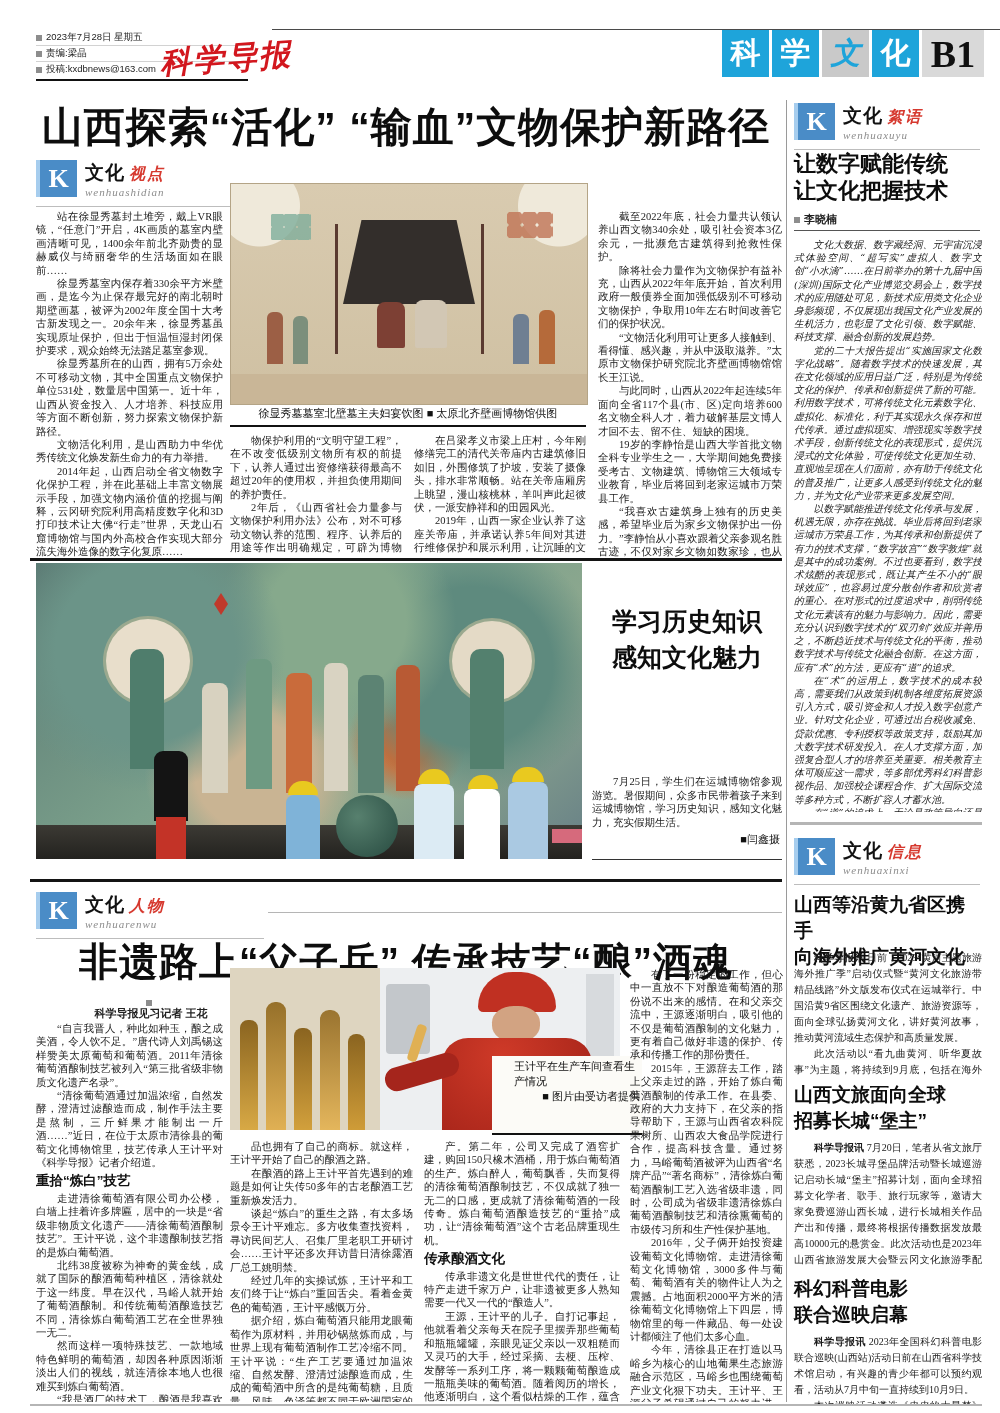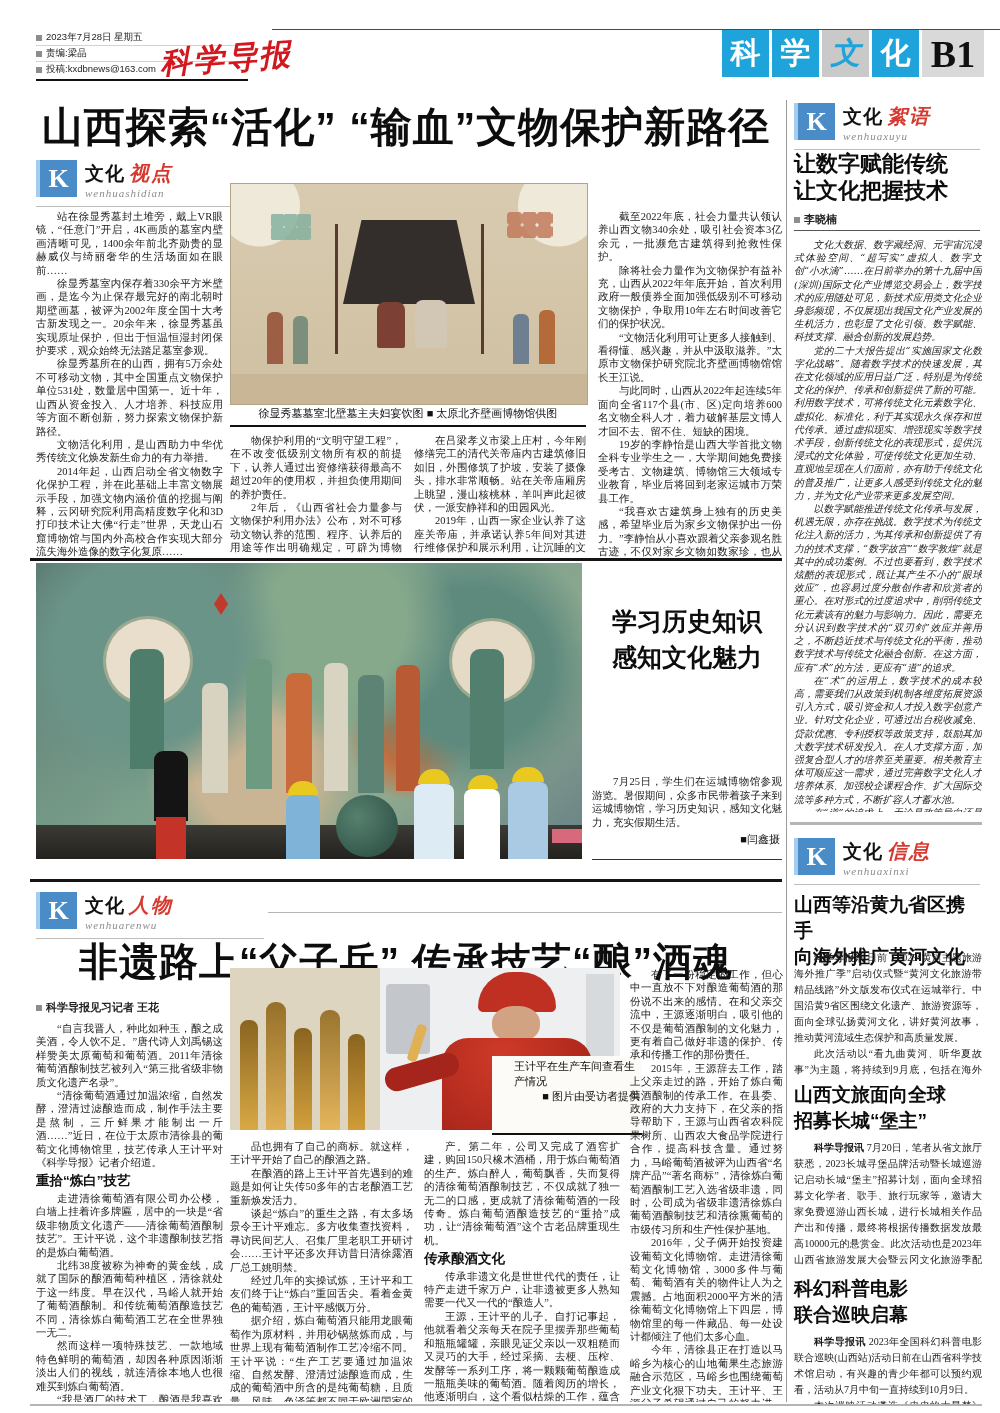--- a/index.html
+++ b/index.html
@@ -23,21 +23,21 @@
   .secsq.alt{background:#c9c9c9;color:#1ea4da;font-style:italic;}
   .pageno{width:62px;height:47px;background:#d9d9d9;color:#101010;font-size:38px;font-weight:bold;
           display:flex;align-items:center;justify-content:center;font-family:"Liberation Serif",serif;}
 
   
   .kicker{border-bottom:1px solid #bdbdbd;padding-bottom:2px;}
   .kbox{float:left;width:37px;height:37px;background:#4a8cc7;border-left:4px solid #a6cdee;
         color:#fff;font-size:26px;font-weight:bold;font-family:"Liberation Serif",serif;
         display:flex;align-items:center;justify-content:center;margin-right:8px;}
   .klabel{font-size:19px;font-weight:bold;color:#111;font-family:"Liberation Sans",sans-serif;letter-spacing:1px;}
-  .kscript{font-size:20px;font-weight:bold;font-style:italic;color:#d6392f;
+  .kscript{font-size:16px;font-weight:bold;font-style:italic;color:#d6392f;
            font-family:"DejaVu Serif",serif;letter-spacing:2px;}
   .kpinyin{font-size:11px;font-style:italic;color:#8c8c8c;letter-spacing:1px;}
 
   
   .headline{font-family:"Liberation Sans",sans-serif;font-weight:900;color:#0d0d0d;
             text-align:center;letter-spacing:1px;}
   .subhead{font-family:"Liberation Sans",sans-serif;font-weight:bold;font-size:13.5px;
            margin:5px 0 4px 0;text-indent:0;color:#111;}
 
   
@@ -214,21 +214,21 @@
     <div>
       <span class="klabel">文化</span>
       <span class="kscript">人物</span>
     </div>
     <div class="kpinyin">wenhuarenwu</div>
   </div>
   <div class="abs" style="left:268px;top:912px;width:514px;border-top:1px solid #b5b5b5;"></div>
 
   <div class="abs headline" style="left:30px;top:938px;width:752px;font-size:39px;line-height:48px;">非遗路上“父子兵” 传承技艺“酿”酒魂</div>
 
-  <div class="abs byline" style="left:36px;top:1000px;width:230px;">
+  <div class="abs byline" style="left:36px;top:1000px;width:230px;flex-direction:column;">
     <span class="sq"></span>
     <span>科学导报见习记者 王花</span>
   </div>
 
   <div class="abs bodycol" style="left:36px;top:1022px;width:187px;height:380px;">
     <div>
         <p class="para">“自言我晋人，种此如种玉，酿之成美酒，令人饮不足。”唐代诗人刘禹锡这样赞美太原葡萄和葡萄酒。2011年清徐葡萄酒酿制技艺被列入“第三批省级非物质文化遗产名录”。</p>
         <p class="para">“清徐葡萄酒通过加温浓缩，自然发酵，澄清过滤酿造而成，制作手法主要是熬制，三斤鲜果才能制出一斤酒……”近日，在位于太原市清徐县的葡萄文化博物馆里，技艺传承人王计平对《科学导报》记者介绍道。</p>
       </div>
     <div class="subhead">重拾“炼白”技艺</div>
@@ -303,22 +303,22 @@
 
   <div class="abs byline" style="left:794px;top:212px;width:186px;">
     <span class="sq"></span>
     <span>李晓楠</span>
   </div>
   <div class="abs" style="left:794px;top:230px;width:186px;border-top:1px solid #555;"></div>
 
   <div class="abs essay" style="left:794px;top:238px;width:188px;height:574px;">
       <p class="para">文化大数据、数字藏经洞、元宇宙沉浸式体验空间、“超写实”虚拟人、数字文创“小水滴”……在日前举办的第十九届中国(深圳)国际文化产业博览交易会上，数字技术的应用随处可见，新技术应用类文化企业身影频现，不仅展现出我国文化产业发展的生机活力，也彰显了文化引领、数字赋能、科技支撑、融合创新的发展趋势。</p>
       <p class="para">党的二十大报告提出“实施国家文化数字化战略”。随着数字技术的快速发展，其在文化领域的应用日益广泛，特别是为传统文化的保护、传承和创新提供了新的可能。利用数字技术，可将传统文化元素数字化、虚拟化、标准化，利于其实现永久保存和世代传承。通过虚拟现实、增强现实等数字技术手段，创新传统文化的表现形式，提供沉浸式的文化体验，可使传统文化更加生动、直观地呈现在人们面前，亦有助于传统文化的普及推广，让更多人感受到传统文化的魅力，并为文化产业带来更多发展空间。</p>
-      <p class="para">以数字赋能推进传统文化传承与发展，机遇无限，亦存在挑战。数字技术为传统文化注入新的活力，为其传承和创新提供了有力的技术支撑，“数字故宫”“数字敦煌”就是其中的成功案例。不过也要看到，数字技术炫酷的表现形式，既让其产生不小的“眼球效应”，也容易过度分散创作者和欣赏者的重心。在对形式的过度追求中，削弱传统文化元素该有的魅力与影响力。因此，需要充分认识到数字技术的“双刃剑”效应并善用之，不断趋近技术与传统文化的平衡，推动数字技术与传统文化融合创新。在这方面，应有“术”的方法，更应有“道”的追求。</p>
-      <p class="para">在“术”的运用上，数字技术的成本较高，需要我们从政策到机制各维度拓展资源引入方式，吸引资金和人才投入数字创意产业。针对文化企业，可通过出台税收减免、贷款优惠、专利授权等政策支持，鼓励其加大数字技术研发投入。在人才支撑方面，加强复合型人才的培养至关重要。相关教育主体可顺应这一需求，通过完善数字文化人才培养体系、加强校企课程合作、扩大国际交流等多种方式，不断扩容人才蓄水池。</p>
+      <p class="para">以数字赋能推进传统文化传承与发展，机遇无限，亦存在挑战。毕业后将回到老家运城市万荣县工作，为其传承和创新提供了有力的技术支撑，“数字故宫”“数字敦煌”就是其中的成功案例。不过也要看到，数字技术炫酷的表现形式，既让其产生不小的“眼球效应”，也容易过度分散创作者和欣赏者的重心。在对形式的过度追求中，削弱传统文化元素该有的魅力与影响力。因此，需要充分认识到数字技术的“双刃剑”效应并善用之，不断趋近技术与传统文化的平衡，推动数字技术与传统文化融合创新。在这方面，应有“术”的方法，更应有“道”的追求。</p>
+      <p class="para">在“术”的运用上，数字技术的成本较高，需要我们从政策到机制各维度拓展资源引入方式，吸引资金和人才投入数字创意产业。针对文化企业，可通过出台税收减免、贷款优惠、专利授权等政策支持，鼓励其加大数字技术研发投入。在人才支撑方面，加强复合型人才的培养至关重要。相关教育主体可顺应这一需求，等多部优秀科幻科普影视作品、加强校企课程合作、扩大国际交流等多种方式，不断扩容人才蓄水池。</p>
       <p class="para">在“道”的追求上，无论是政策导向还是项目遴选，都应围绕这个理念：数字技术是为文化服务的，必须秉持“文化铸魂、技术赋能”的理念，深刻理解并不断丰富文化内涵，深入挖掘中华优秀传统文化价值及元素，坚持文化与技术有机融合，不断拓宽创新视野与思路。新时代呼唤更多兼具文化韵味和科技品位的高质量文化产品，更好满足人们的精神文化需求，让我们学会以人文驭技术，让传统文化持续焕发新的生机活力，助力铸造社会主义文化新辉煌。</p>
     </div>
 
   <div class="abs grule" style="left:790px;top:822px;width:192px;height:3px;"></div>
 
   <div class="abs kicker" style="left:794px;top:838px;width:186px;height:44px;">
     <div class="kbox">K</div>
     <div>
       <span class="klabel">文化</span>
       <span class="kscript">信息</span>

